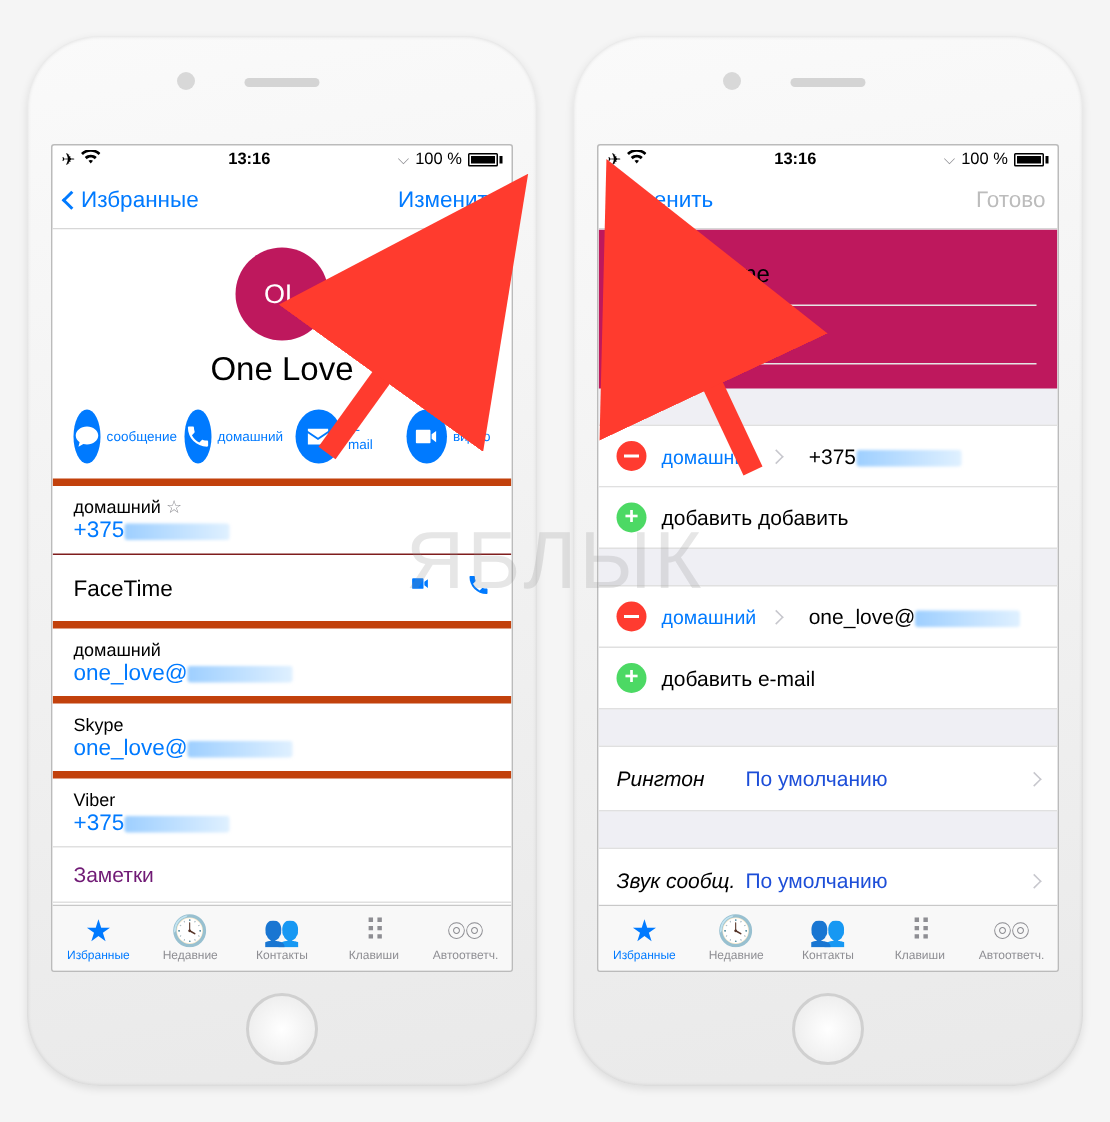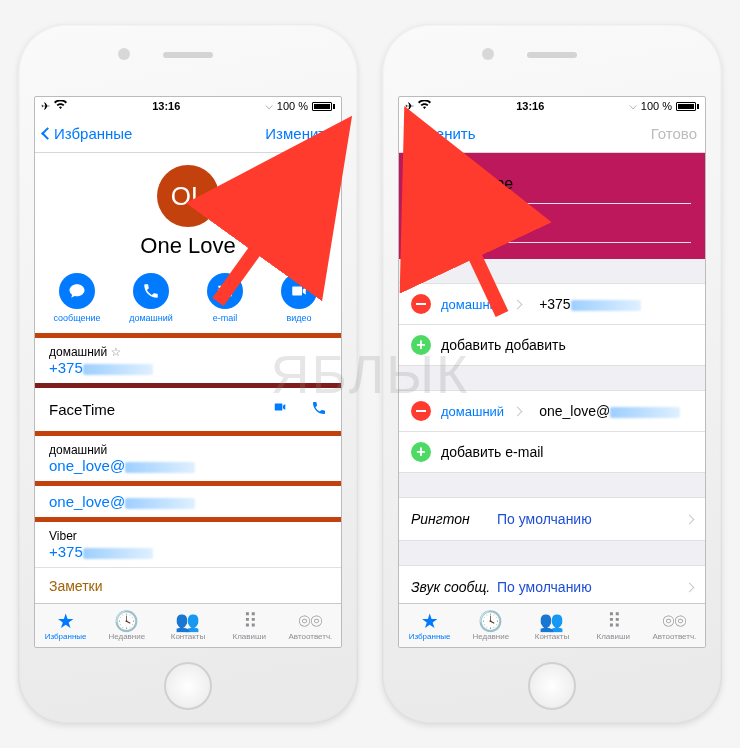--- a/index.html
+++ b/index.html
@@ -20,36 +20,36 @@
 
   .nav-bar { height:38px; display:flex; align-items:center; justify-content:space-between; padding:0 8px; border-bottom:1px solid #d7d7d7; }
   .nav-btn { color:#007aff; font-size:15px; display:flex; align-items:center; gap:2px; }
   .nav-btn.disabled { color:#bcbcbc; }
   .chev-left { display:inline-block; width:9px; height:9px; border-left:2px solid #007aff; border-bottom:2px solid #007aff; transform:rotate(45deg); }
 
   .content { flex:1; overflow:hidden; background:#fff; position:relative; }
   .content.grey { background:#efeff4; }
 
   
-  .avatar-lg { width:62px; height:62px; border-radius:50%; background:#c2410c; color:#fff; font-size:26px; font-weight:400; display:flex; align-items:center; justify-content:center; margin:12px auto 6px; }
+  .avatar-lg { width:62px; height:62px; border-radius:50%; background:#be185d; color:#fff; font-size:18px; font-weight:400; display:flex; align-items:center; justify-content:center; margin:12px auto 6px; }
   .contact-name { text-align:center; font-size:22px; font-weight:400; }
   .apple-logo { text-align:center; font-size:11px; color:#8e8e93; margin-top:2px; }
   .action-row { display:flex; justify-content:center; gap:18px; margin:14px 0 10px; }
-  .action { display:flex; flex-direction:column; align-items:center; gap:4px; width:56px; }
+  .action { display:flex; flex-direction:row; align-items:center; gap:4px; width:56px; }
   .action .circ { width:36px; height:36px; border-radius:50%; background:#007aff; display:flex; align-items:center; justify-content:center; color:#fff; }
   .action .lbl { font-size:9px; color:#007aff; }
   .action svg, .action .circ span { width:18px; height:18px; fill:#fff; }
 
   .list-row { padding:7px 14px; border-top:5px solid #c2410c; }
   .list-row .k { font-size:12px; color:#000; }
   .list-row .v { font-size:15px; color:#007aff; }
-  .ft-row { display:flex; align-items:center; justify-content:space-between; padding:12px 14px; border-top:5px solid #7f1d1d; font-size:15px; }
+  .ft-row { display:flex; align-items:center; justify-content:space-between; padding:12px 14px; border-top:1px solid #7f1d1d; font-size:15px; }
   .ft-icons { display:flex; gap:22px; color:#007aff; }
   .blur { display:inline-block; width:70px; height:11px; background:linear-gradient(90deg,#9ecfff,#dff0ff); border-radius:2px; filter:blur(1px); vertical-align:middle; }
-  .notes { padding:10px 14px; color:#a16207; font-size:14px; border-top:1px solid #e0e0e0; }
+  .notes { padding:10px 14px; color:#701a75; font-size:14px; border-top:1px solid #e0e0e0; }
   .send-row { padding:12px 14px; color:#007aff; font-size:15px; border-top:1px solid #e0e0e0; }
 
   
   .edit-head { display:flex; gap:14px; padding:12px 14px 0; background:#fff; }
   .photo-circ { width:56px; height:56px; border-radius:50%; background:#ecedef; display:flex; align-items:center; justify-content:center; font-size:9px; color:#8e8e93; flex-shrink:0; }
   .name-fields { flex:1; }
   .name-fields div { font-size:16px; padding:10px 0; border-bottom:1px solid #e5e5e5; }
   .name-fields .company { font-size:12px; color:#8e8e93; padding:8px 0; border-bottom:none; }
   .sect-gap { height:24px; }
   .edit-row { display:flex; align-items:center; background:#fff; border-top:1px solid #e0e0e0; border-bottom:1px solid #e0e0e0; padding:10px 12px; font-size:14px; gap:10px; }
@@ -169,20 +169,21 @@
                 </svg></span>
           </div>
         </div>
 
         <div class="list-row">
           <div class="k">домашний</div>
           <div class="v"><span>one_love@</span><span class="blur"></span></div>
         </div>
 
         <div class="list-row">
+          <div class="k">Skype</div>
           <div class="v"><span>one_love@</span><span class="blur"></span></div>
         </div>
 
         <div class="list-row">
           <div class="k">Viber</div>
           <div class="v"><span>+375</span><span class="blur"></span></div>
         </div>
 
         <div class="notes">Заметки</div>
         <div class="send-row">Отправить сообщение</div>

